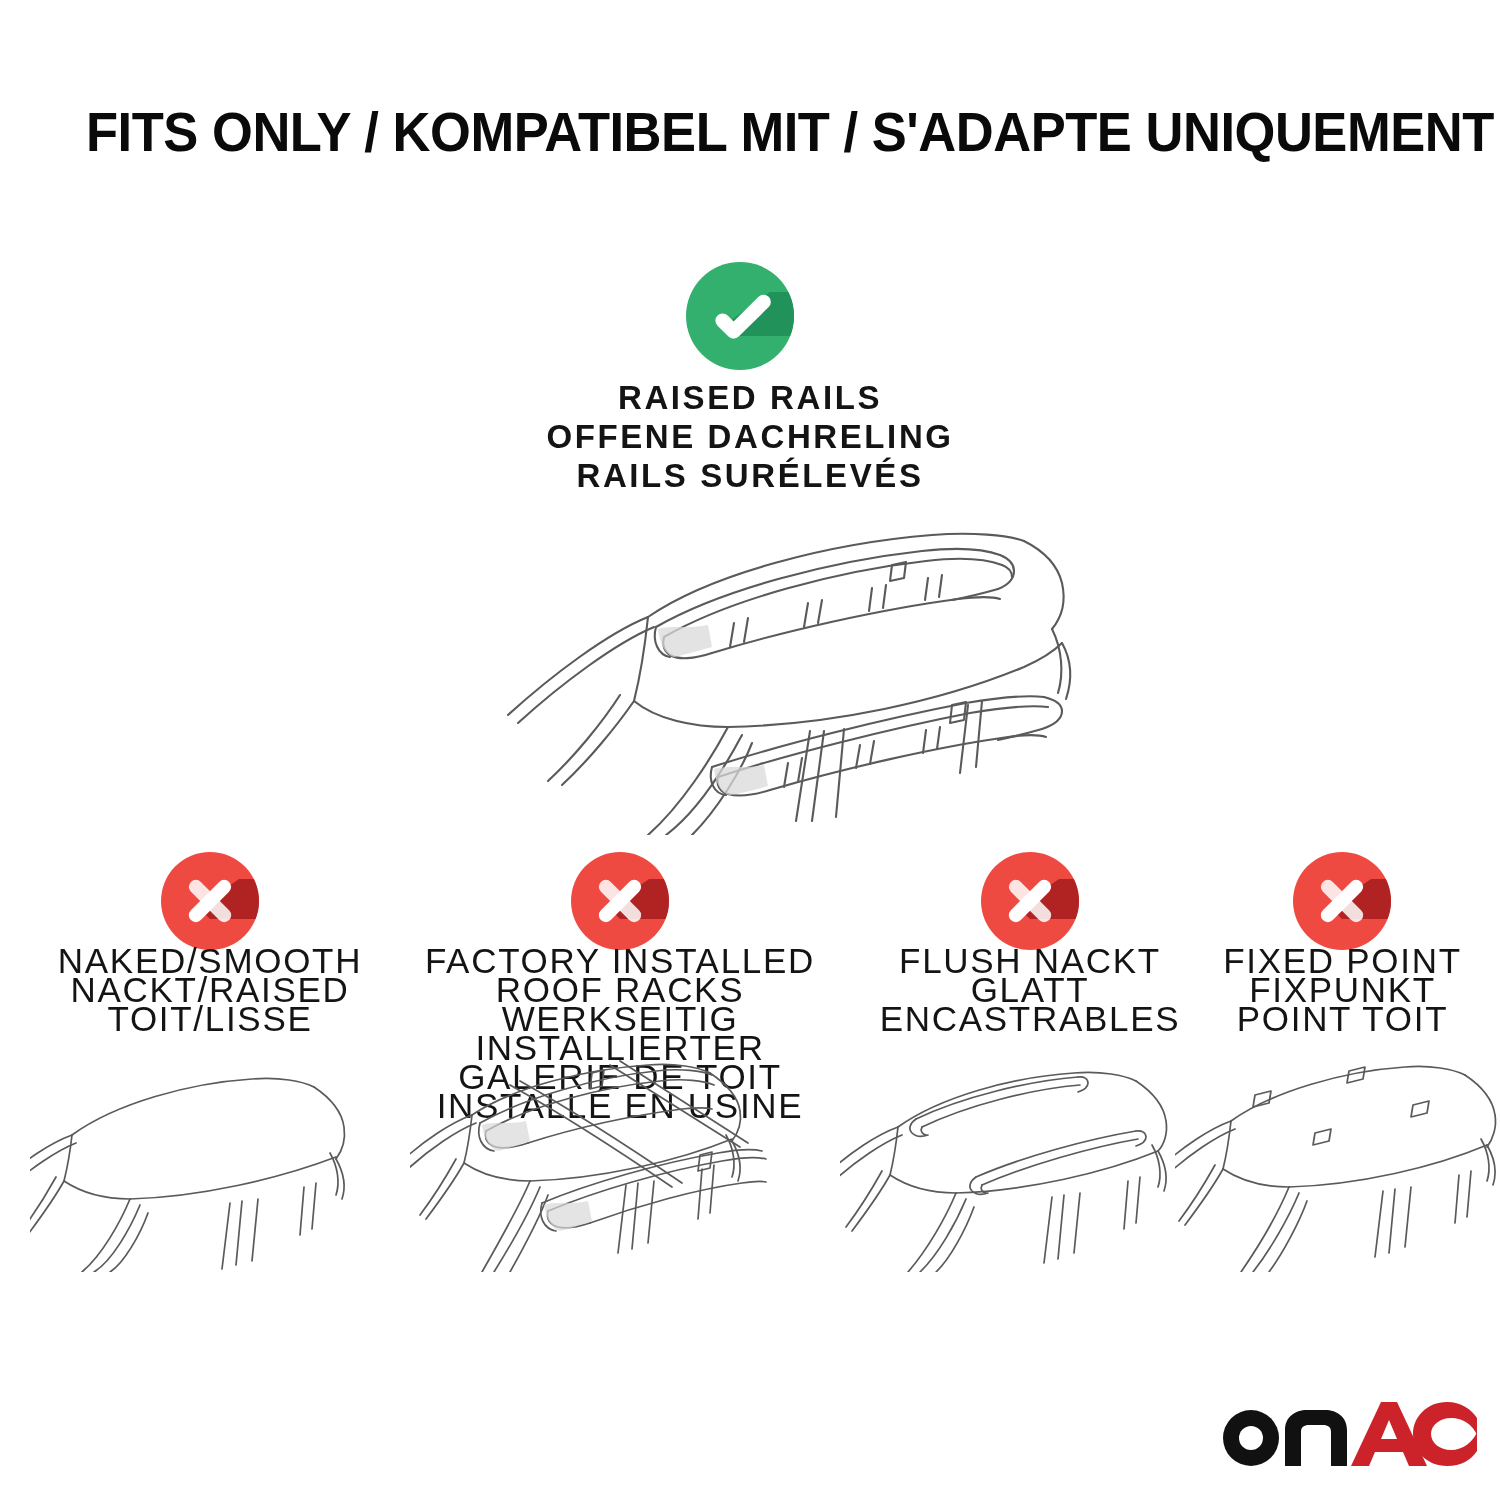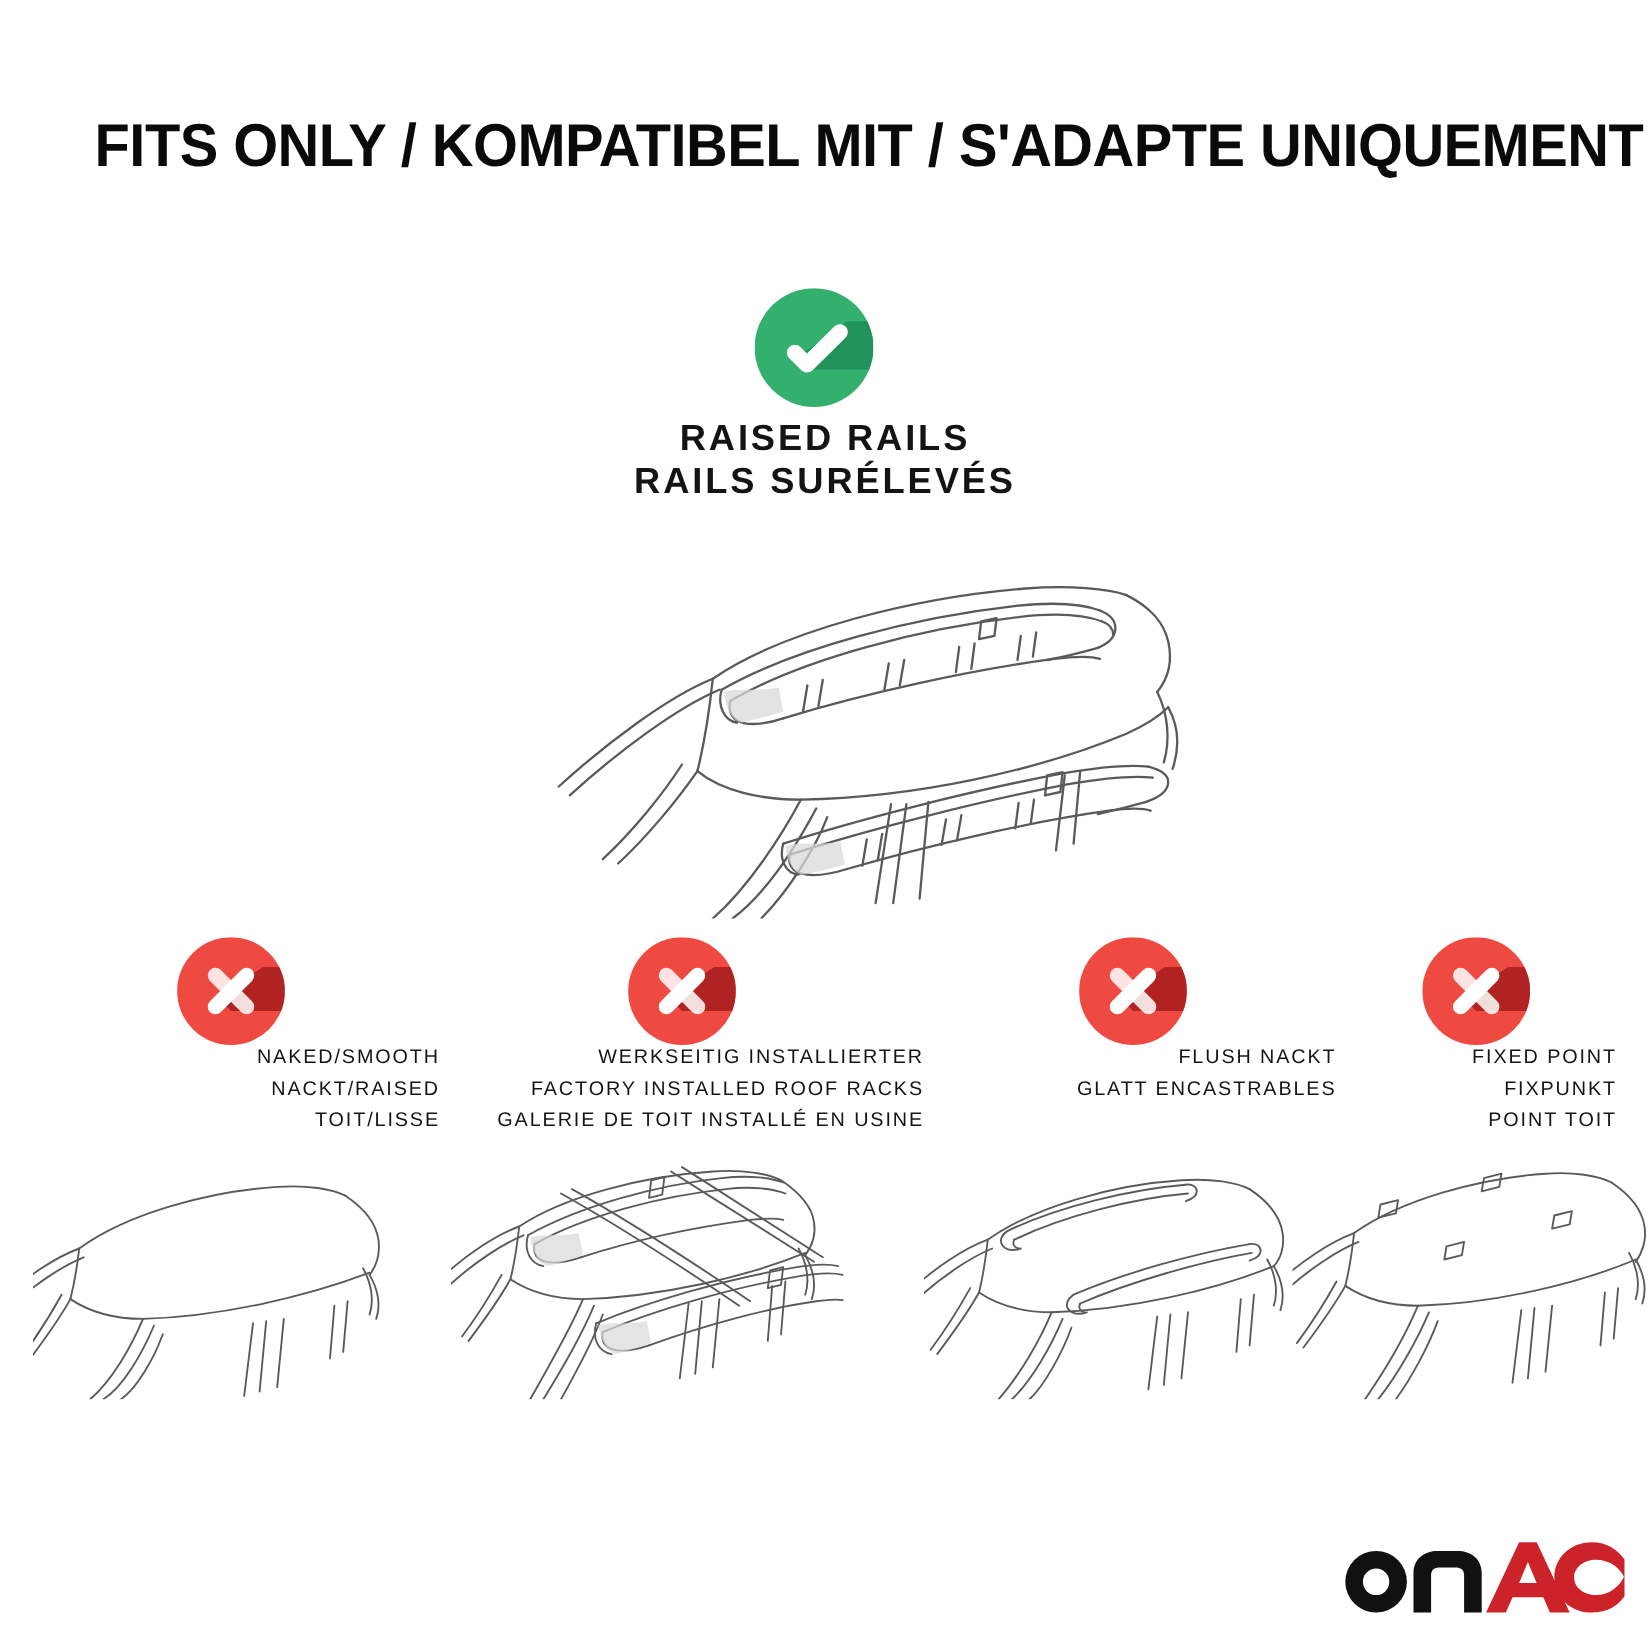--- a/index.html
+++ b/index.html
@@ -79,22 +79,22 @@
   .col .x-icon {
     position: absolute;
     top: 0;
     width: 98px;
     height: 98px;
   }
   .col .col-label {
     position: absolute;
     top: 94px;
     width: 100%;
-    text-align: right;
-    font-size: 18px;
+    text-align: center;
+    font-size: 35px;
     letter-spacing: 1.7px;
     line-height: 29px;
     color: #141414;
     font-weight: 400;
   }
   .col .col-art {
     position: absolute;
     width: 100%;
   }
 
@@ -139,20 +139,21 @@
       <circle cx="54" cy="54" r="54" fill="#33b06e"></circle>
       <g clip-path="url(#ccCircle)">
         <path d="M40 62 L52 74 L108 74 L108 30 L84 30 Z" fill="#1f8f58" opacity="0.92"></path>
       </g>
       <path d="M31.5 53.5 a7.2 7.2 0 0 1 10.2 0 L47.6 59.4 L72.5 34.8 a7.2 7.2 0 0 1 10.2 10.2 L52.7 74.6 a7.2 7.2 0 0 1 -10.2 0 L31.5 63.7 a7.2 7.2 0 0 1 0 -10.2 Z" fill="#ffffff"></path>
     </svg>
   </div>
 
   <div class="fits-label">
     <div>RAISED RAILS</div>
+    <div>OFFENE DACHRELING</div>
     <div>RAILS SURÉLEVÉS</div>
   </div>
 
   <div class="hero-art">
     <svg viewBox="0 0 690 330" width="690" height="330" aria-hidden="true">
       <g fill="none" stroke="#5a5a5a" stroke-width="2.1" stroke-linecap="round" stroke-linejoin="round">
 
         <path d="M236 112 C300 68 420 38 520 30 C560 27 596 30 612 36"></path>
         <path d="M612 36 C636 48 646 62 650 78 C654 96 650 112 640 124"></path>
         <path d="M236 112 C232 150 228 172 222 196"></path>
@@ -286,22 +287,22 @@
       <g clip-path="url(#xc1)">
         <path d="M37 55 L49 67 L98 67 L98 27 L78 27 Z" fill="#a81f1f" opacity="0.9"></path>
       </g>
       <g fill="#ffffff">
         <rect x="42" y="22" width="14" height="54" rx="7" transform="rotate(45 49 49)"></rect>
         <rect x="42" y="22" width="14" height="54" rx="7" transform="rotate(-45 49 49)" opacity="0.85"></rect>
       </g>
     </svg>
   </div>
   <div class="col-label">
+    <div>FACTORY INSTALLED ROOF RACKS</div>
     <div>WERKSEITIG INSTALLIERTER</div>
-    <div>FACTORY INSTALLED ROOF RACKS</div>
     <div>GALERIE DE TOIT INSTALLÉ EN USINE</div>
   </div>
   <div class="col-art">
     <svg viewBox="0 0 400 215" width="100%" height="100%" preserveAspectRatio="xMidYMid meet" aria-hidden="true">
       <g fill="none" stroke="#5a5a5a" stroke-width="1.7" stroke-linecap="round" stroke-linejoin="round">
         <path d="M62 58 C104 30 176 12 238 8 C266 6 288 10 300 16"></path>
         <path d="M300 16 C318 28 328 40 330 54 C332 66 328 76 322 84"></path>
         <path d="M62 58 C60 76 58 90 54 106"></path>
         <path d="M54 106 C72 118 96 124 120 124"></path>
         <path d="M120 124 C190 122 268 104 322 82"></path>

